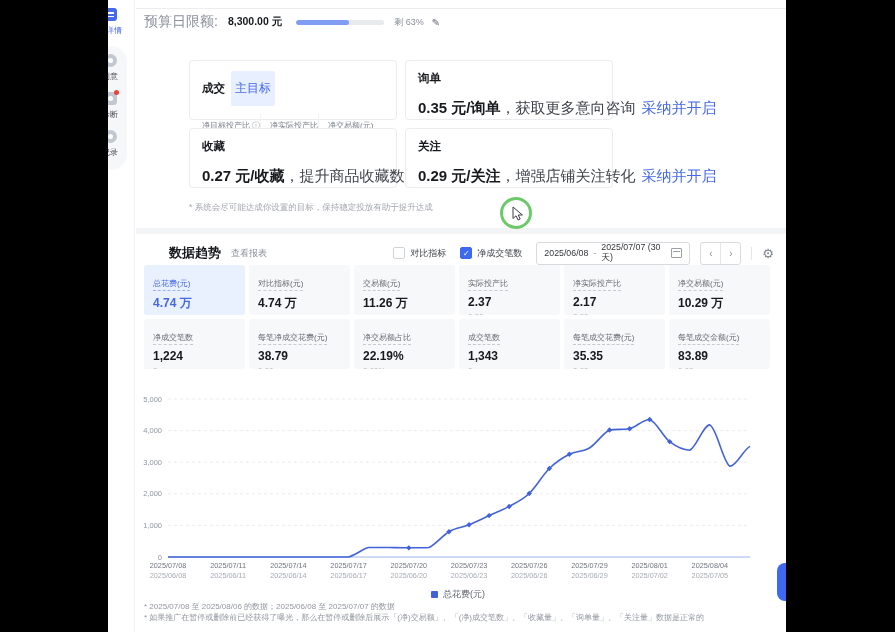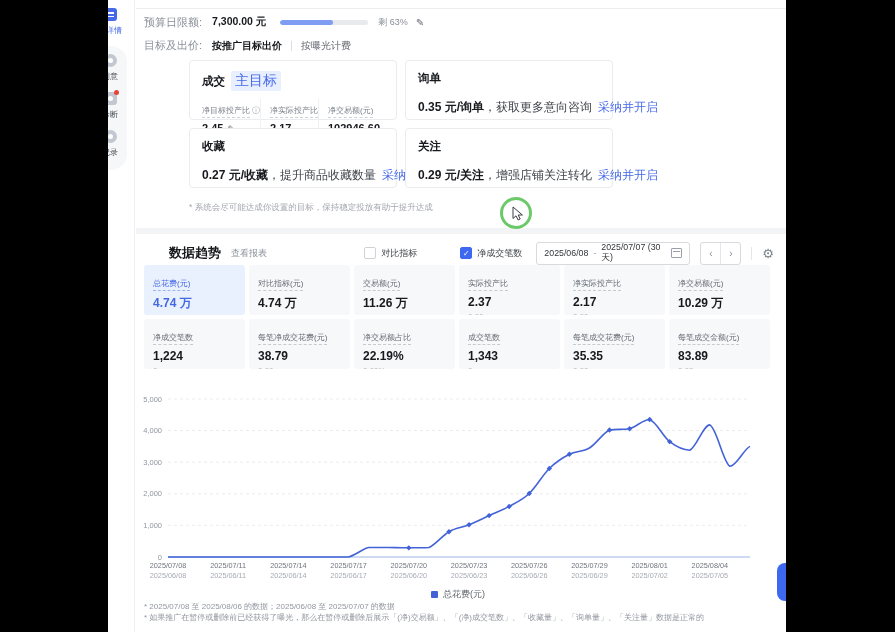--- a/index.html
+++ b/index.html
@@ -21,53 +21,53 @@
   .side-icon.blue:before{top:4px;} .side-icon.blue:after{top:7.5px;}
   .side-icon .inner{position:absolute;left:4px;top:4px;width:5px;height:5px;background:#fff;border-radius:50%;}
   .reddot{position:absolute;right:-2px;top:-2px;width:5px;height:5px;border-radius:50%;background:#e8443a;}
   .side-label{margin-top:4px;font-size:8px;color:#50555d;white-space:nowrap;}
   .side-item.active .side-label{color:#4569e8;}
   .side-group{margin:6px auto 0;width:34px;background:#f6f7f9;border-radius:16px;padding:8px 0 2px;}
   
   .content{position:absolute;left:50px;top:0;right:0;bottom:0;color:#2a2d33;}
   .topline{position:absolute;left:0;right:0;top:8px;border-top:1px solid #ededf0;}
   .budget-row{position:absolute;left:8px;top:14px;display:flex;align-items:center;height:16px;}
-  .field-label{font-size:11px;color:#8a8f99;}
+  .field-label{font-size:14px;color:#8a8f99;}
   .budget-value{font-size:10.5px;font-weight:bold;color:#17191d;margin-left:10px;}
   .progress{width:88px;height:5px;background:#e9eaee;border-radius:3px;margin-left:14px;overflow:hidden;}
   .progress i{display:block;height:100%;background:#7f9df2;border-radius:3px;}
   .remain{margin-left:10px;font-size:9px;color:#8a8f99;}
   .pencil{margin-left:8px;font-size:10px;color:#676c75;cursor:pointer;}
   .goal-row{position:absolute;left:8px;top:38px;display:flex;align-items:center;}
   .goal-tabs{margin-left:10px;display:flex;align-items:center;font-size:10px;}
   .gtab{color:#60656d;cursor:pointer;}
   .gtab.active{color:#17191d;font-weight:bold;}
   .tab-sep{width:1px;height:10px;background:#dcdee2;margin:0 9px;}
   .goal-cards{position:absolute;left:53px;top:60px;display:grid;grid-template-columns:208px 208px;gap:8px;}
   .gcard{box-sizing:border-box;height:60px;border:1px solid #ebecef;border-radius:4px;padding:10px 12px;background:#fff;}
   .gtitle{display:flex;align-items:center;gap:6px;font-size:11.5px;font-weight:bold;color:#17191d;}
-  .badge{background:#e8efff;color:#4569e8;font-size:14px;font-weight:normal;padding:1px 4px;border-radius:2px;}
+  .badge{background:#e8efff;color:#4569e8;font-size:12px;font-weight:normal;padding:9px 4px;border-radius:2px;}
   .stats{display:flex;margin-top:8px;}
   .stat{margin-right:9px;border-right:1px solid #f0f1f3;}
   .stat:last-child{border-right:none;margin-right:0;padding-right:0;}
   .slabel{font-size:8px;color:#7d828b;border-bottom:1px dashed #cfd2d8;padding-bottom:1px;display:inline-block;white-space:nowrap;}
   .sinfo{font-size:8px;color:#a7abb2;margin-left:2px;}
   .sval{font-size:11px;font-weight:bold;color:#17191d;margin-top:4px;}
   .sval .pencil{font-size:9px;margin-left:4px;}
-  .suggest-desc{margin-top:13px;font-size:12px;color:#3f434a;white-space:nowrap;}
+  .suggest-desc{margin-top:13px;font-size:15px;color:#3f434a;white-space:nowrap;}
   .price{font-weight:bold;color:#17191d;}
   .adopt{color:#4569e8;margin-left:6px;cursor:pointer;}
   .goal-note{position:absolute;left:53px;top:202px;font-size:8.5px;color:#a3a7ae;}
   .divband{position:absolute;left:0;right:0;top:228px;height:6px;background:#f3f4f6;}
   
   .trend-header{position:absolute;left:8px;right:12px;top:241px;height:24px;display:flex;align-items:center;}
   .trend-title{font-size:13px;font-weight:bold;color:#17191d;margin-left:25px;}
   .report{font-size:9px;color:#8a8f99;margin-left:10px;cursor:pointer;}
   .spacer{flex:1;}
-  .chk{display:flex;align-items:center;font-size:9px;color:#3f434a;margin-right:14px;cursor:pointer;margin-left:29px;}
+  .chk{display:flex;align-items:center;font-size:9px;color:#3f434a;margin-right:14px;cursor:pointer;}
   .box{width:12px;height:12px;box-sizing:border-box;border:1px solid #cfd2d8;border-radius:2px;background:#fff;margin-right:5px;text-align:center;line-height:11px;font-size:8px;color:#fff;}
   .box.checked{background:#3e68f0;border-color:#3e68f0;}
   .datebox{width:154px;height:23px;box-sizing:border-box;border:1px solid #d8dade;border-radius:3px;display:flex;align-items:center;padding:0 7px;font-size:8.8px;color:#33363c;margin-right:10px;cursor:pointer;}
   .date-sep{color:#9aa0a8;margin:0 5px;}
   .cal{margin-left:auto;width:9px;height:8px;border:1px solid #9aa0a8;border-radius:1px;position:relative;}
   .cal:before{content:"";position:absolute;left:1px;right:1px;top:1.5px;border-top:1px solid #9aa0a8;}
   .navgrp{display:flex;border:1px solid #d8dade;border-radius:3px;height:23px;box-sizing:border-box;margin-right:10px;}
   .navbtn{width:19px;text-align:center;line-height:21px;color:#8a8f99;font-size:10px;cursor:pointer;}
   .navbtn + .navbtn{border-left:1px solid #e4e6ea;}
   .vdiv{width:1px;height:13px;background:#e4e6ea;margin-right:10px;}
@@ -124,36 +124,28 @@
             <div class="side-label">记录</div>
           </div>
         </div>
     </div>
 
     <div class="content">
       <div class="topline"></div>
 
       <div class="budget-row">
         <span class="field-label">预算日限额:</span>
-        <span class="budget-value">7,300.00 元</span>
+        <span class="budget-value">8,300.00 元</span>
         <span class="progress">
             <i id="budget-fill" style="width: 60%;"></i>
           </span>
         <span class="remain">剩 63%</span>
         <span class="pencil">✎</span>
       </div>
 
-      <div class="goal-row">
-        <span class="field-label">目标及出价:</span>
-        <div class="goal-tabs" id="goal-tabs">
-            <span class="gtab active">按推广目标出价</span>
-            <span class="tab-sep"></span>
-            <span class="gtab">按曝光计费</span>
-          </div>
-      </div>
 
       <div class="goal-cards" id="goal-cards">
           <div class="gcard">
             <div class="gtitle">
               <span>成交</span>
               <span class="badge">主目标</span>
             </div>
             <div class="stats">
               <div class="stat"><span class="slabel">净目标投产比</span><span class="sinfo">ⓘ</span><div class="sval">2.45<span class="pencil">✎</span></div></div>
               <div class="stat"><span class="slabel">净实际投产比</span><div class="sval">2.17</div></div>

